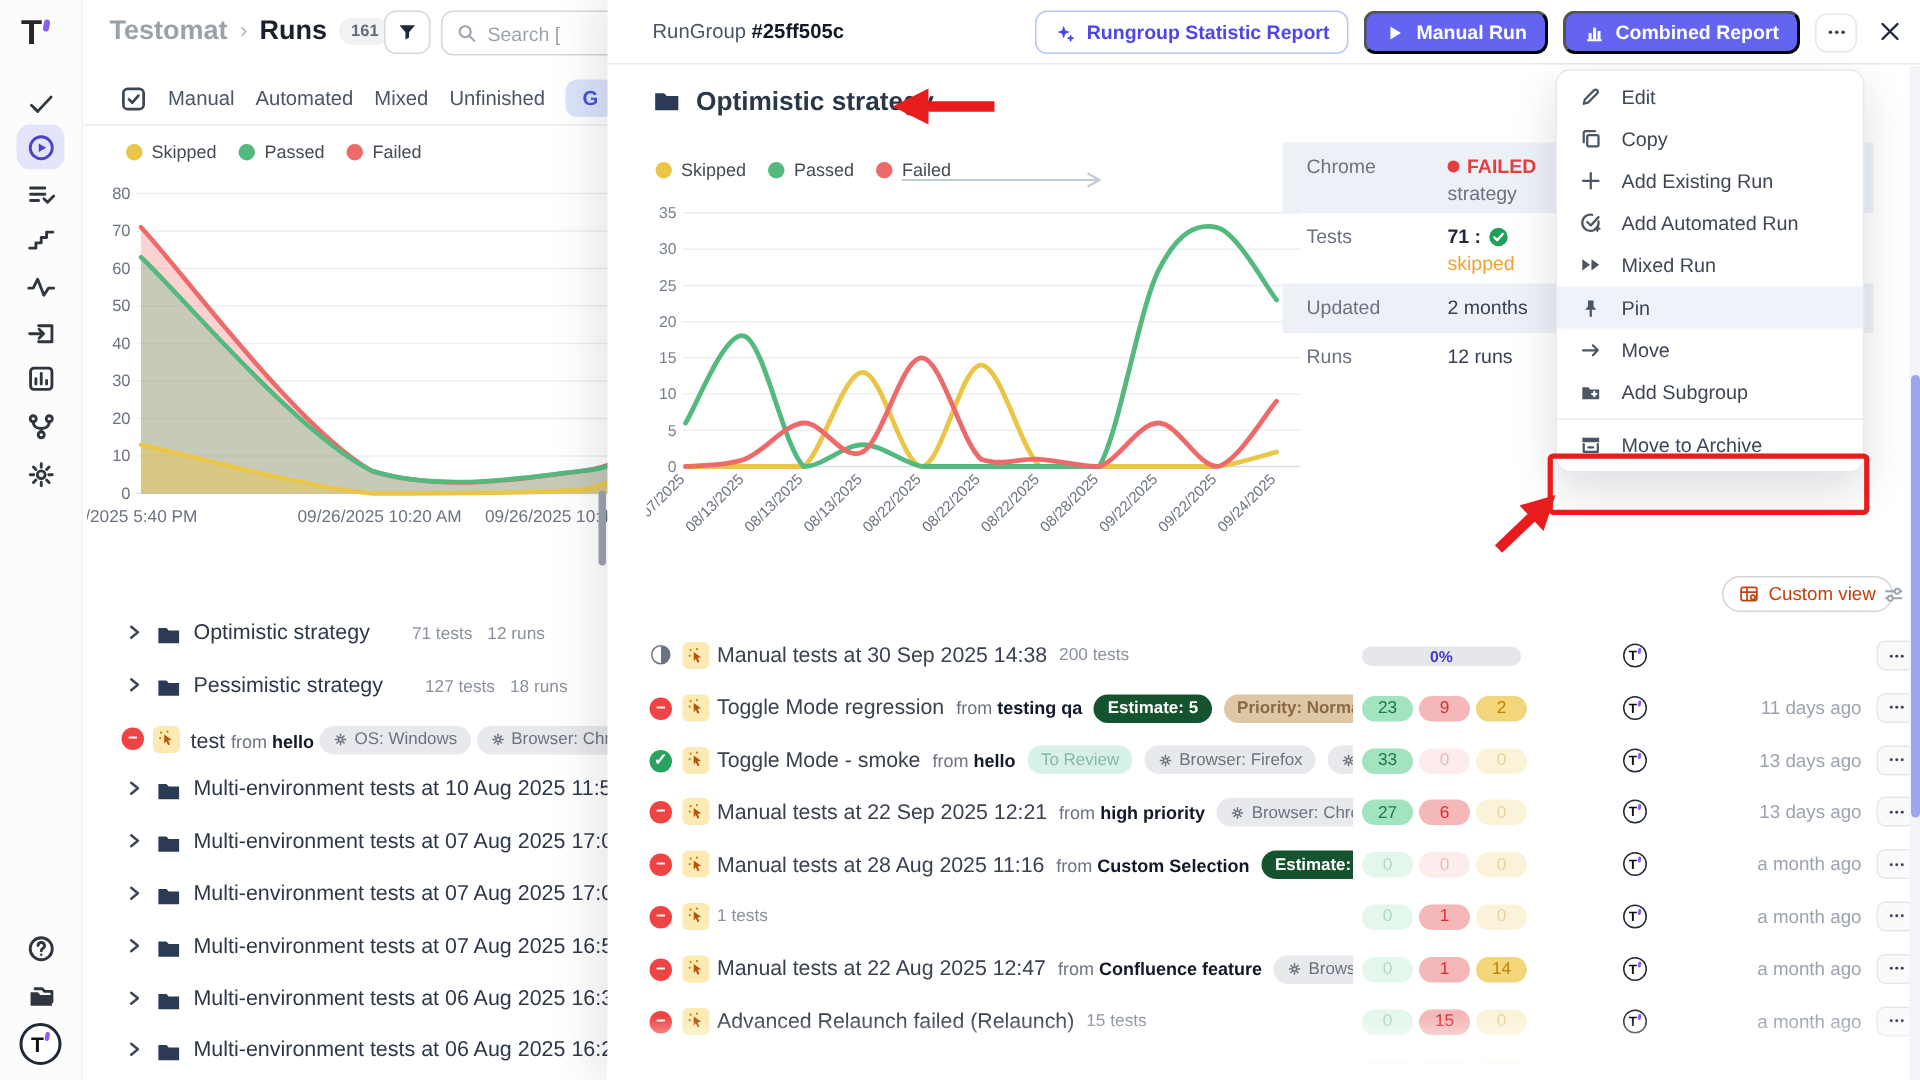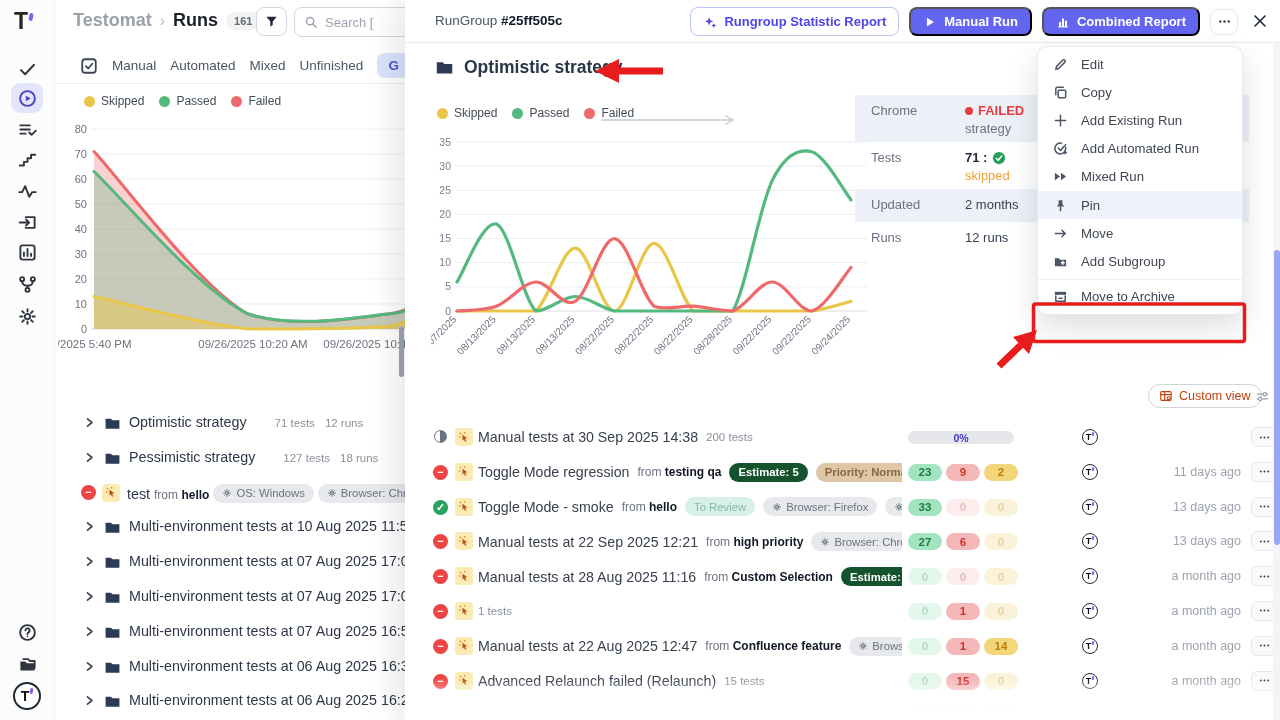--- a/index.html
+++ b/index.html
@@ -107,21 +107,21 @@
 
   .runs { position:absolute; left:0; top:420px; right:0; }
   .run-row { position:relative; height:34.8px; cursor:pointer; }
   .run-row .st { position:absolute; left:28px; top:10px; }
   .run-row .st-in-progress { left:29px; width:13px; height:13px; }
   .run-row .mi { position:absolute; left:50px; top:8px; }
   .mid { position:absolute; left:73px; top:0; height:100%; width:424px; display:flex; align-items:center; gap:8px; overflow:hidden; white-space:nowrap; }
   .nm { font-size:14.2px; color:#39414f; }
   .frm { font-size:12px; color:#6b7280; } .frm b { color:#111827; }
   .note { font-size:11.5px; color:#8a919c; }
-  .pill { position:absolute; width:34px; height:17px; border-radius:9px; font-size:11.5px; font-weight:700; display:flex; align-items:center; justify-content:center; top:9px; }
+  .pill { position:absolute; width:34px; height:17px; border-radius:9px; font-size:11.5px; font-weight:400; display:flex; align-items:center; justify-content:center; top:9px; }
   .pg { left:503px; } .pr { left:541px; } .py { left:579px; }
   .cg.on{background:#a3e4c0;color:#1d7a44}.cg.off{background:#e4f7ec;color:#b5d8c3}
   .cr.on{background:#f5b8b8;color:#d53030}.cr.off{background:#fcecec;color:#e8bcbc}
   .cy.on{background:#f3d57a;color:#c07f00}.cy.off{background:#fbf3d9;color:#e6d3a0}
   .progress { position:absolute; left:503px; top:11px; width:106px; height:13px; border-radius:7px; background:#e5e7eb; display:flex; align-items:center; justify-content:center; font-size:10.5px; font-weight:700; color:#4338ca; }
   .row-avatar { position:absolute; left:677px; top:9px; width:16px; height:16px; border:1.4px solid #1f2937; border-radius:50%; background:#fff; display:flex; align-items:center; justify-content:center; font-size:9px; font-weight:900; color:#111; }
   .row-avatar .tick { width:2px; height:4px; transform:translateY(-3px) rotate(10deg); }
   .time { position:absolute; left:714px; top:10px; width:122px; text-align:right; font-size:12.5px; color:#9ca3af; }
   .row-dots { position:absolute; left:846px; top:7px; width:26px; height:20px; border:1px solid #e5e7eb; border-radius:6px; background:#fafafa; display:flex; align-items:center; justify-content:center; color:#374151; }
   .row-dots svg { width:13px; height:13px; }

